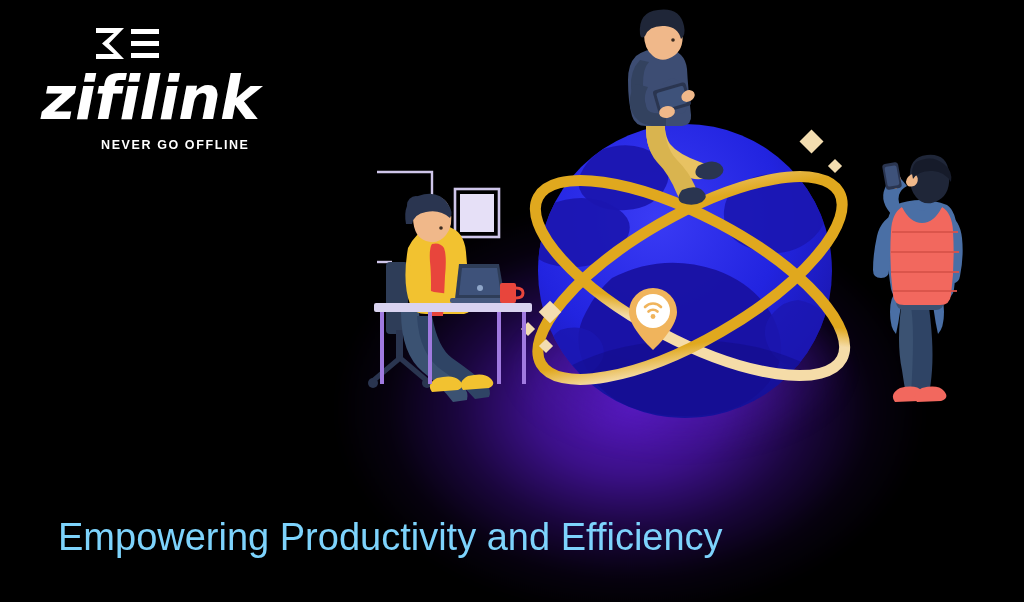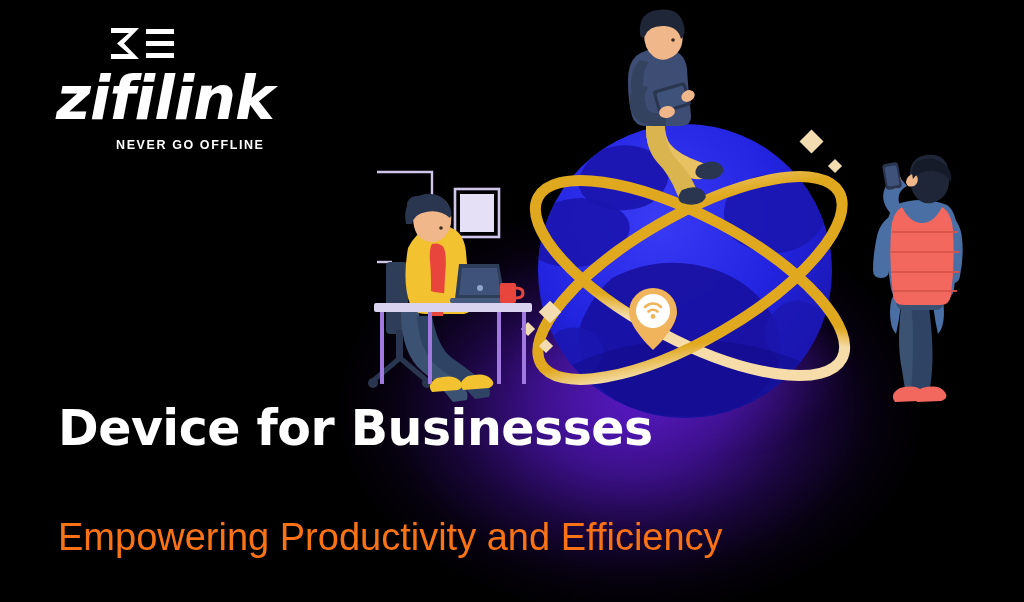--- a/index.html
+++ b/index.html
@@ -34,21 +34,21 @@
     background:radial-gradient(ellipse 50% 50% at 50% 60%,
         rgba(116,40,240,0.75) 0%,
         rgba(80,25,180,0.35) 45%,
         rgba(0,0,0,0) 80%);
     filter:blur(10px);
     pointer-events:none;
   }
 
   
   .logo{
-    position:absolute; left:56px; top:26px;
+    position:absolute; left:41px; top:26px;
     width:230px; height:125px;
   }
   .logo-mark{ position:absolute; left:52px; top:0px; width:70px; height:36px;}
   .logo-word{
     position:absolute; left:0px; top:42px;
     font-size:60px; font-weight:700; font-style:italic;
     color:#ffffff; letter-spacing:-1px; line-height:1;
     font-family:"DejaVu Sans", sans-serif;
     white-space:nowrap;
   }
@@ -65,21 +65,21 @@
     width:880px;
   }
   .h-line{
     font-size:49px; font-weight:700; color:#ffffff;
     line-height:1.06; letter-spacing:-0.5px;
     font-family:"DejaVu Sans", sans-serif;
     white-space:nowrap;
   }
   .subline{
     position:absolute; left:58px; top:516px;
-    font-size:38px; font-weight:400; color:#f97316;
+    font-size:38px; font-weight:400; color:#7dd3fc;
     letter-spacing:0px; white-space:nowrap;
     font-family:"Liberation Sans", sans-serif;
   }
 
   
   .illus{position:absolute; left:0; top:0; width:1024px; height:602px;}
   .illus svg{display:block;}
 </style>
 </head>
 <body>
@@ -304,17 +304,16 @@
         <rect x="38" y="3" width="28" height="5" fill="#FFFFFF"></rect>
         <rect x="38" y="15" width="28" height="5" fill="#FFFFFF"></rect>
         <rect x="38" y="27" width="28" height="5" fill="#FFFFFF"></rect>
       </svg>
     </div>
     <div class="logo-word">zifilink</div>
     <div class="logo-tag">NEVER GO OFFLINE</div>
   </div>
 
   <div class="headline">
-    <div class="h-line">Device for Businesses</div>
   </div>
   <div class="subline">Empowering Productivity and Efficiency</div>
 
 </div>
 
 </body></html>

